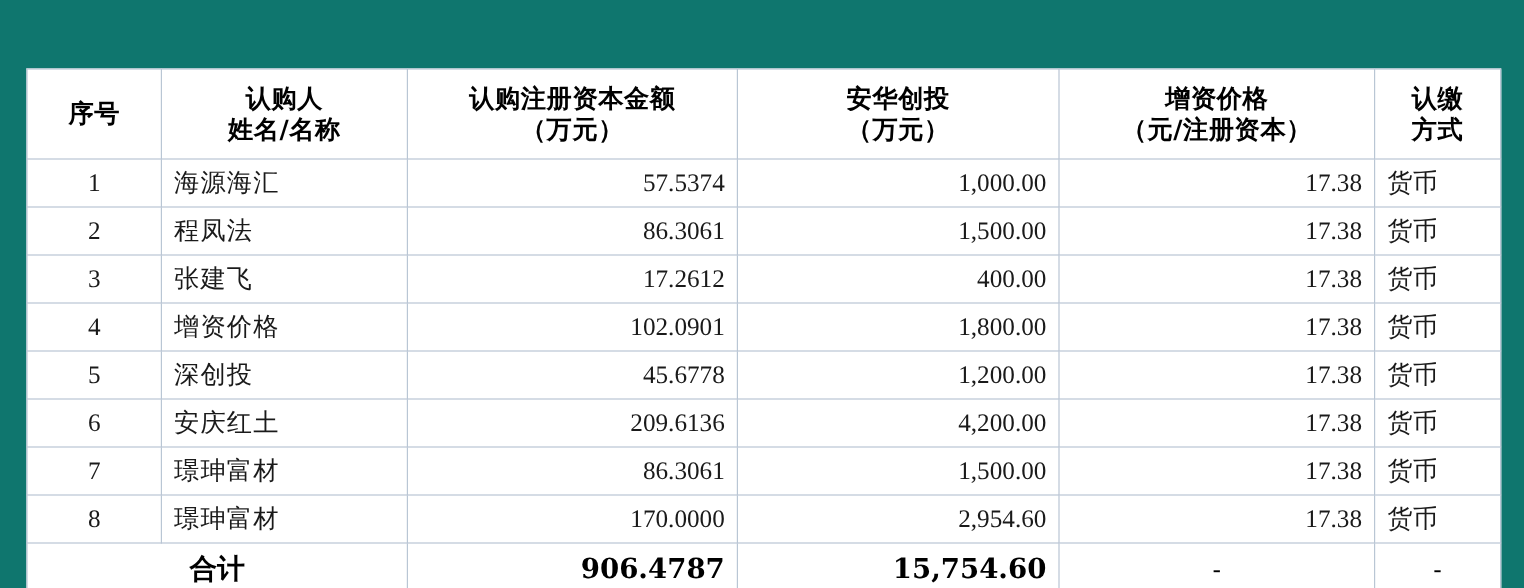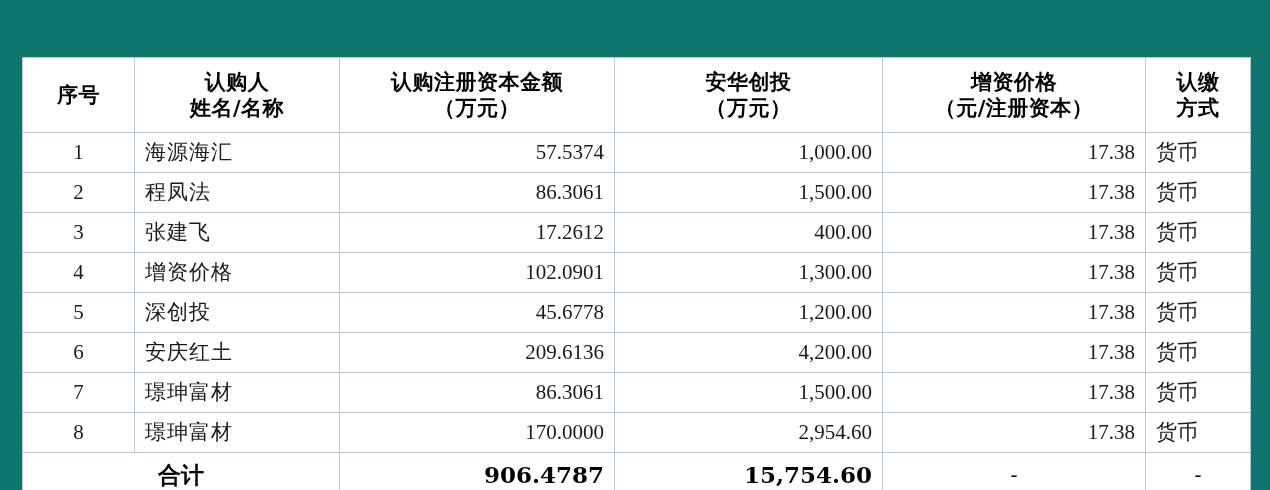--- a/index.html
+++ b/index.html
@@ -182,21 +182,21 @@
           <td class="c-name">张建飞</td>
           <td class="c-reg">17.2612</td>
           <td class="c-amt">400.00</td>
           <td class="c-price">17.38</td>
           <td class="c-method">货币</td>
         </tr>
         <tr>
           <td class="c-idx">4</td>
           <td class="c-name">增资价格</td>
           <td class="c-reg">102.0901</td>
-          <td class="c-amt">1,300.00</td>
+          <td class="c-amt">1,800.00</td>
           <td class="c-price">17.38</td>
           <td class="c-method">货币</td>
         </tr>
         <tr>
           <td class="c-idx">5</td>
           <td class="c-name">深创投</td>
           <td class="c-reg">45.6778</td>
           <td class="c-amt">1,200.00</td>
           <td class="c-price">17.38</td>
           <td class="c-method">货币</td>

